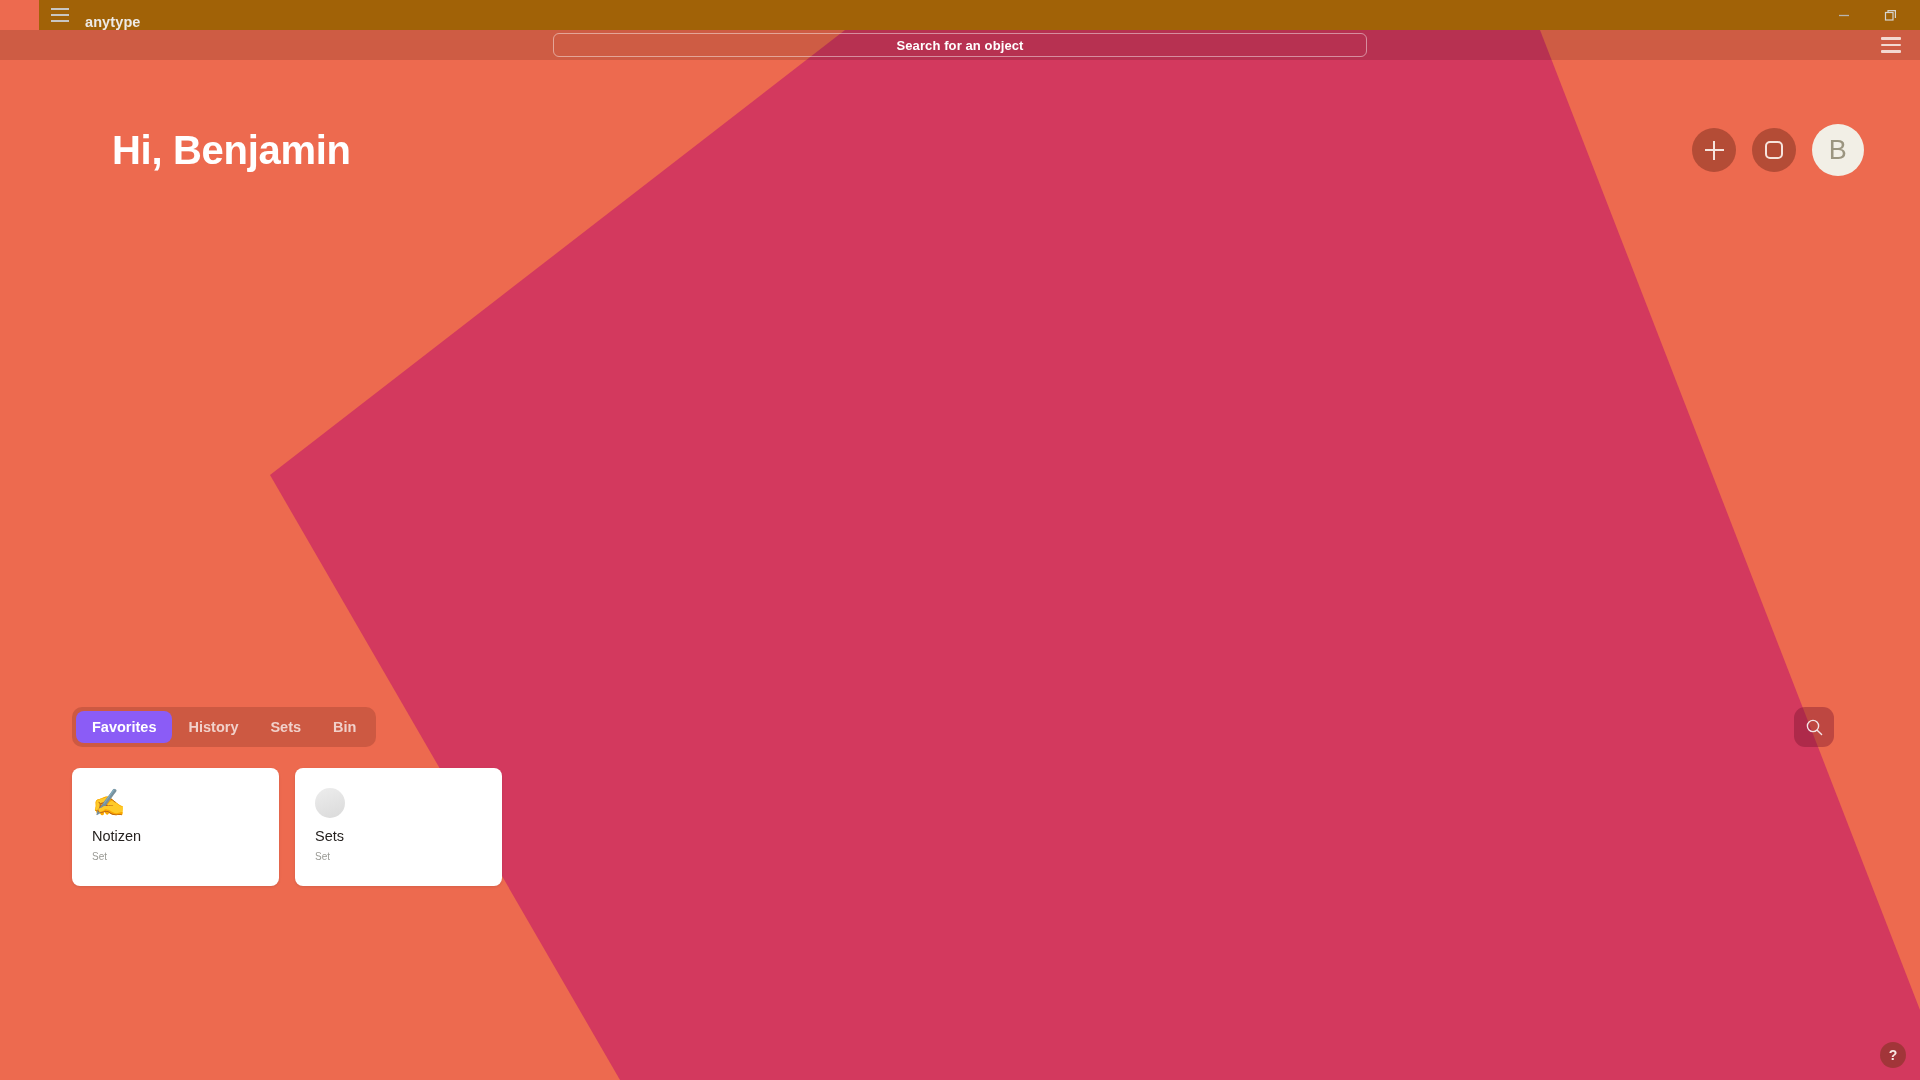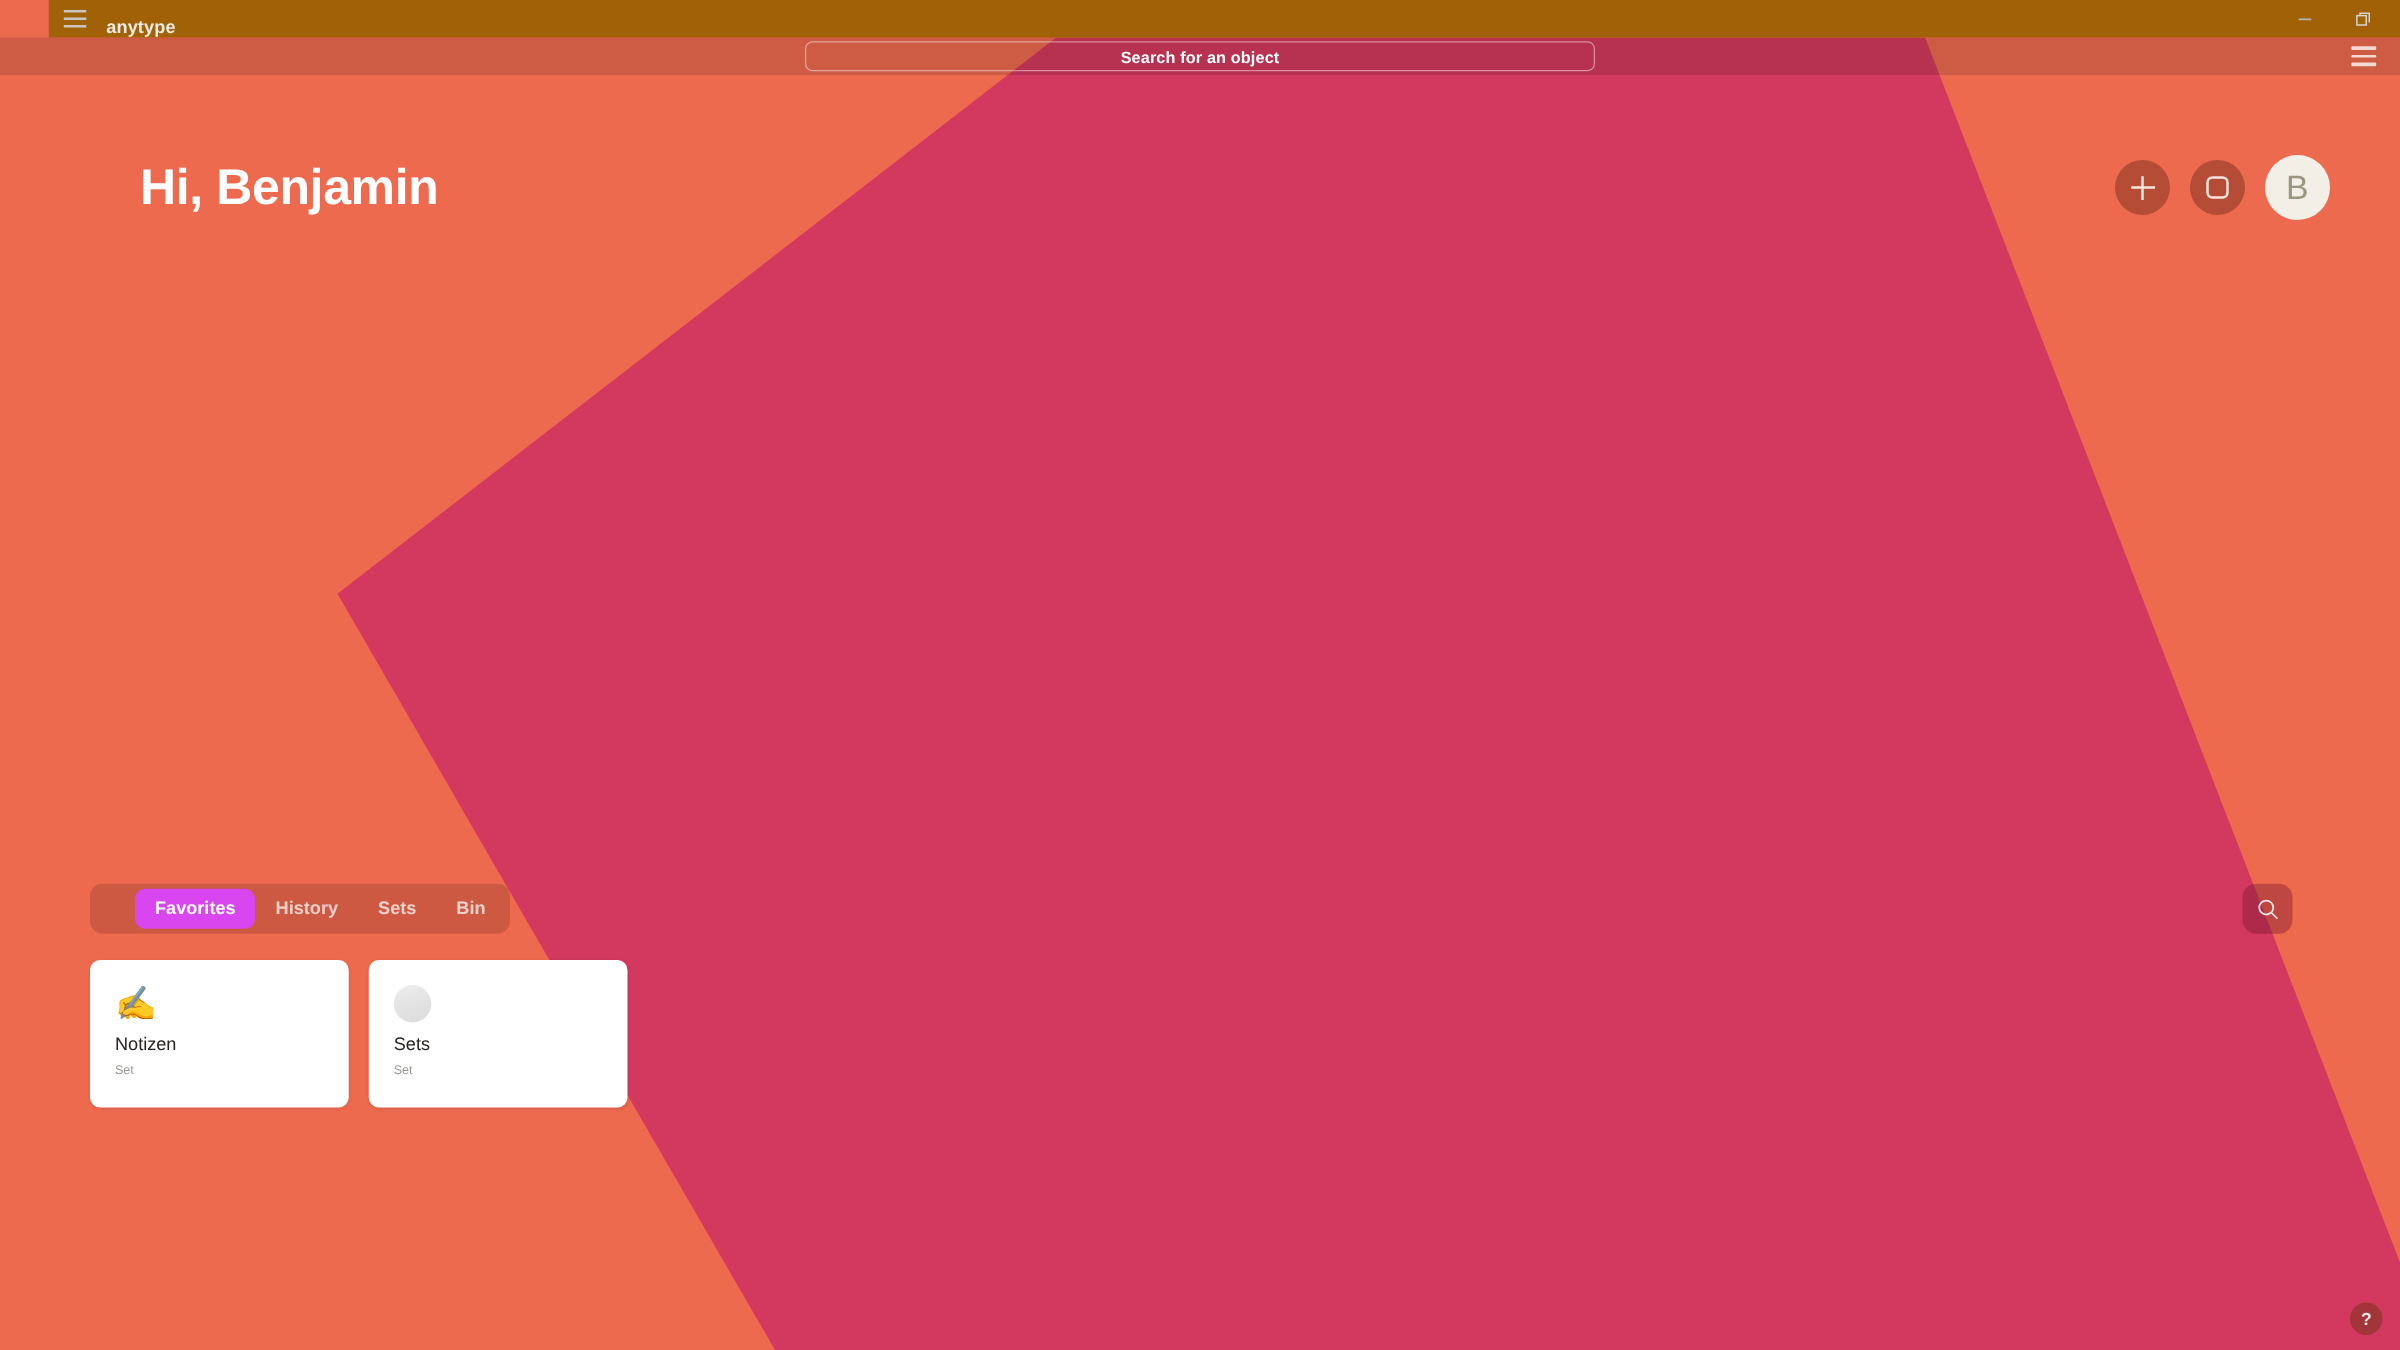--- a/index.html
+++ b/index.html
@@ -73,21 +73,21 @@
     justify-content: center;
   }
   .topbar-tint {
     position: absolute; inset: 0;
     background: rgba(0,0,0,0.13);
     z-index: 0;
   }
   .search-pill {
     position: relative;
     z-index: 1;
-    width: 632px;
+    width: 814px;
     height: 24px;
     border: 1px solid rgba(255,255,255,0.45);
     border-radius: 6px;
     display: flex;
     align-items: center;
     justify-content: center;
     cursor: text;
   }
   .search-pill span {
     color: #FFFFFF;
@@ -185,23 +185,22 @@
     height: 32px;
     display: flex; align-items: center;
     border-radius: 8px;
     color: rgba(255,255,255,0.72);
     font-size: 14.5px;
     font-weight: 700;
     cursor: pointer;
     white-space: nowrap;
   }
   .tab.active {
-    background: #d946ef;
+    background: #8b5cf6;
     color: #FFFFFF;
-    margin-left: 32px;
   }
 
   
   .search-fab {
     position: absolute;
     right: 86px; top: 707px;
     width: 40px; height: 40px;
     border-radius: 11px;
     background: rgba(120, 20, 45, 0.40);
     display: flex; align-items: center; justify-content: center;

